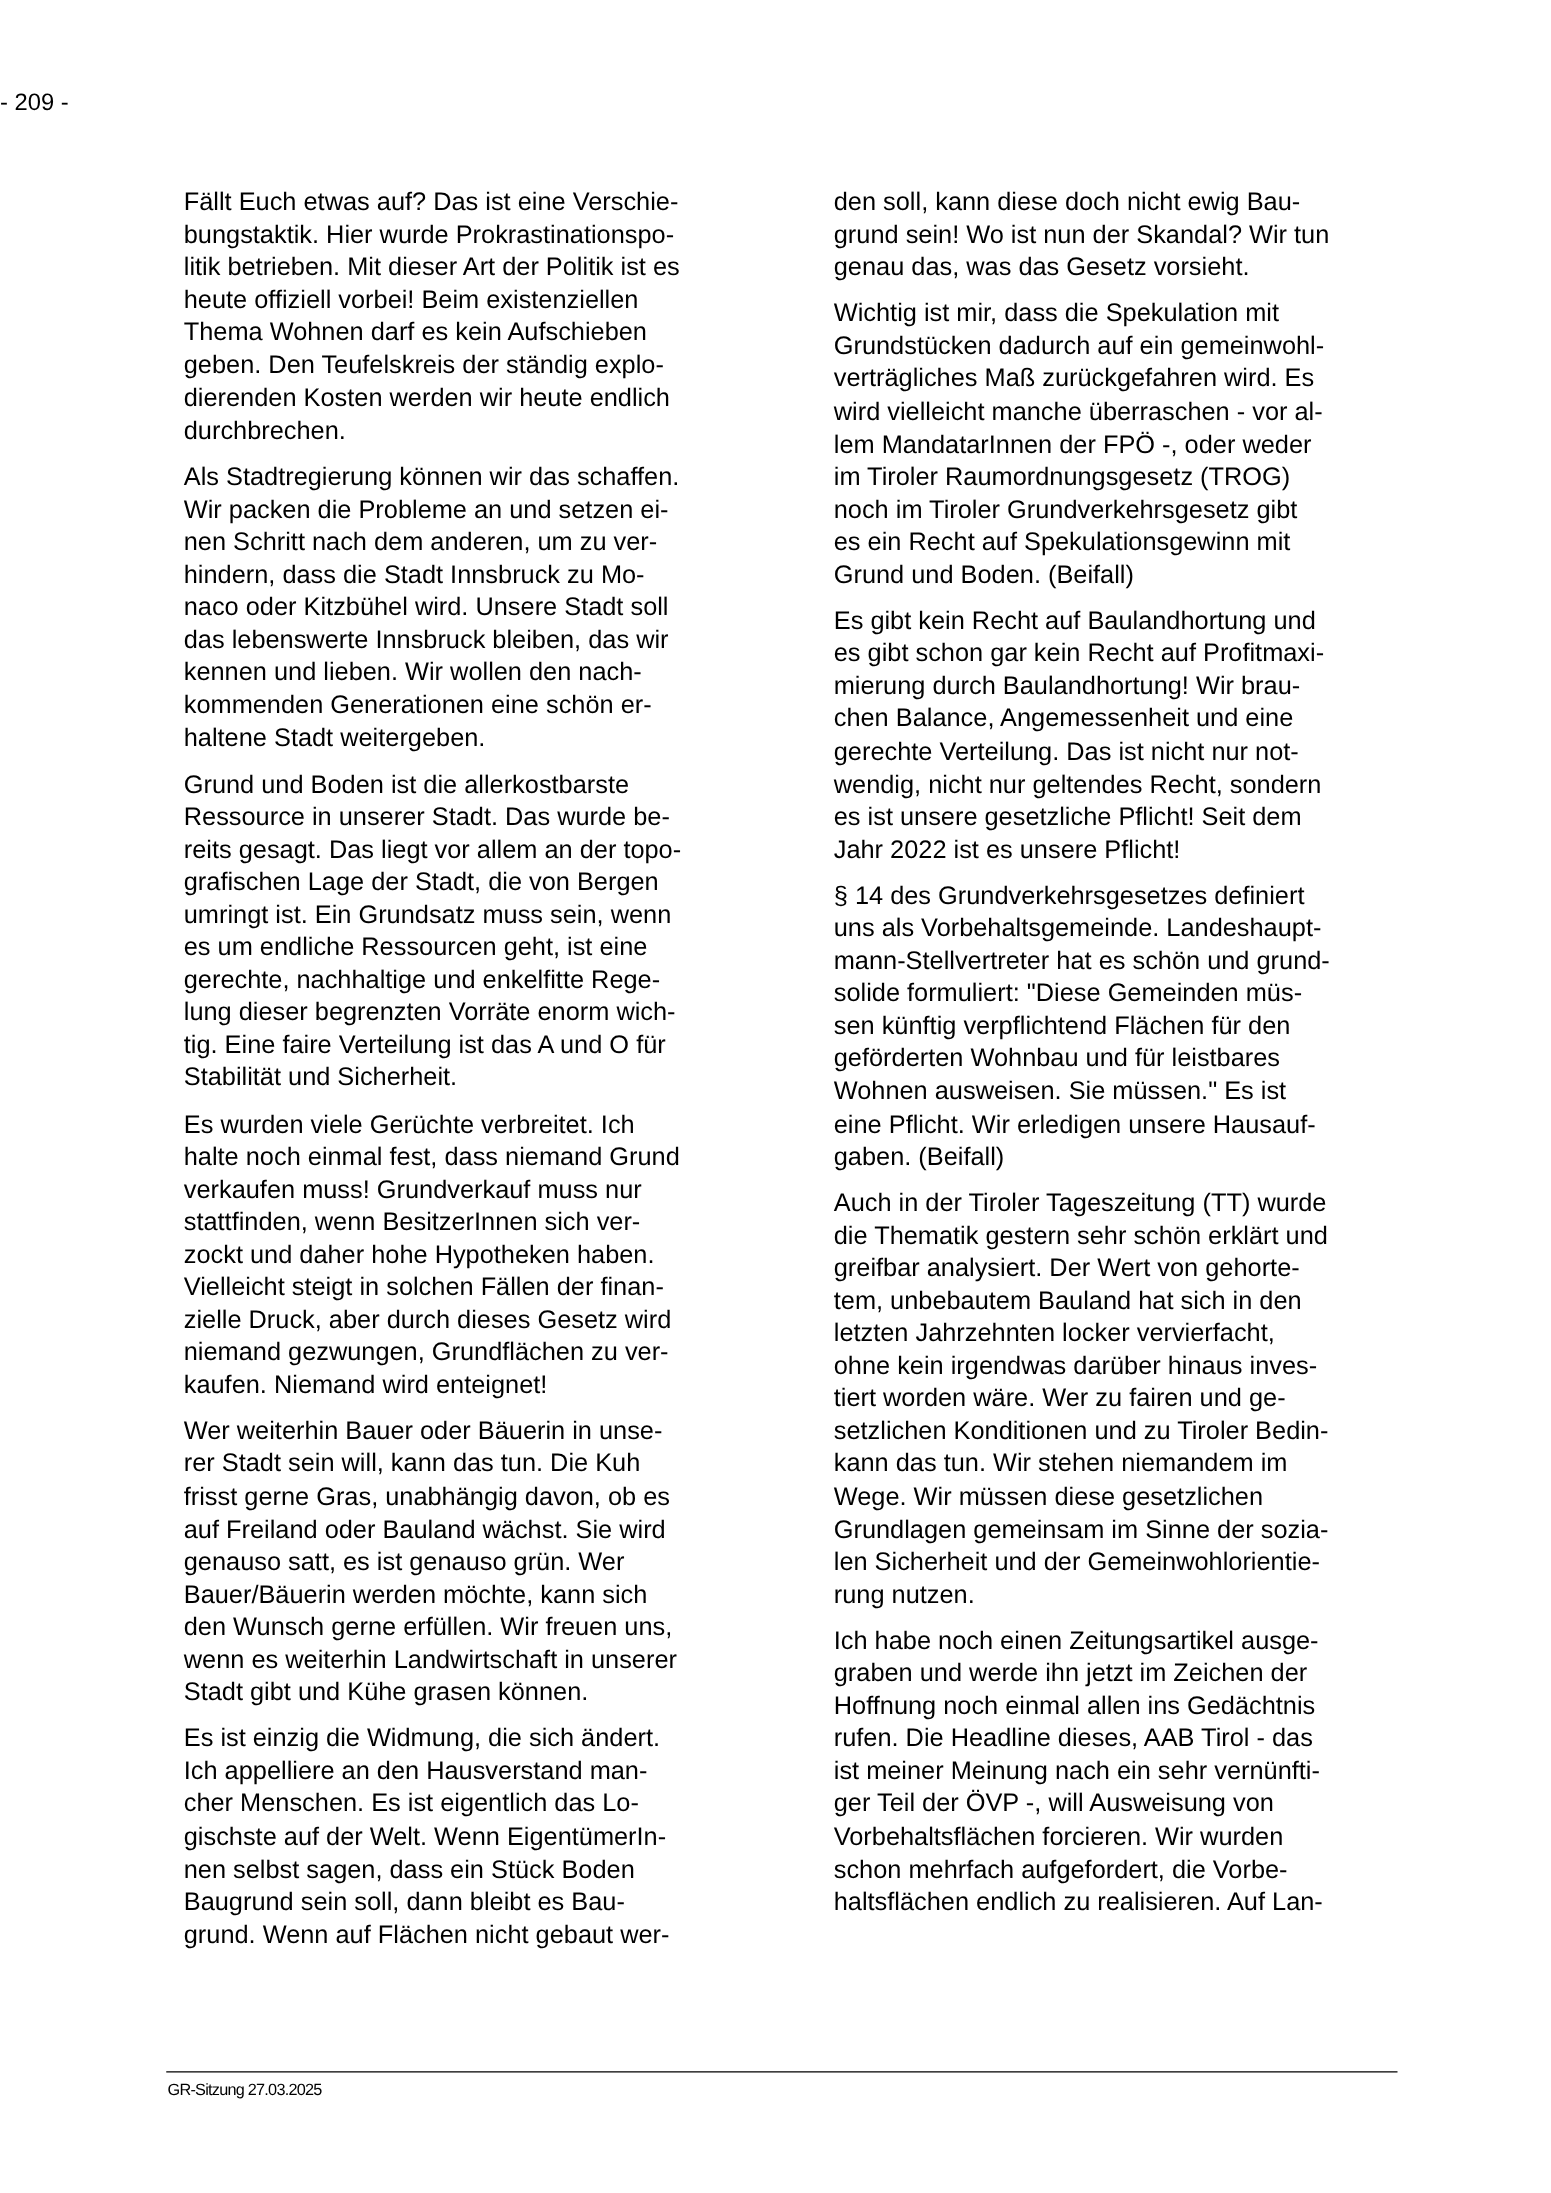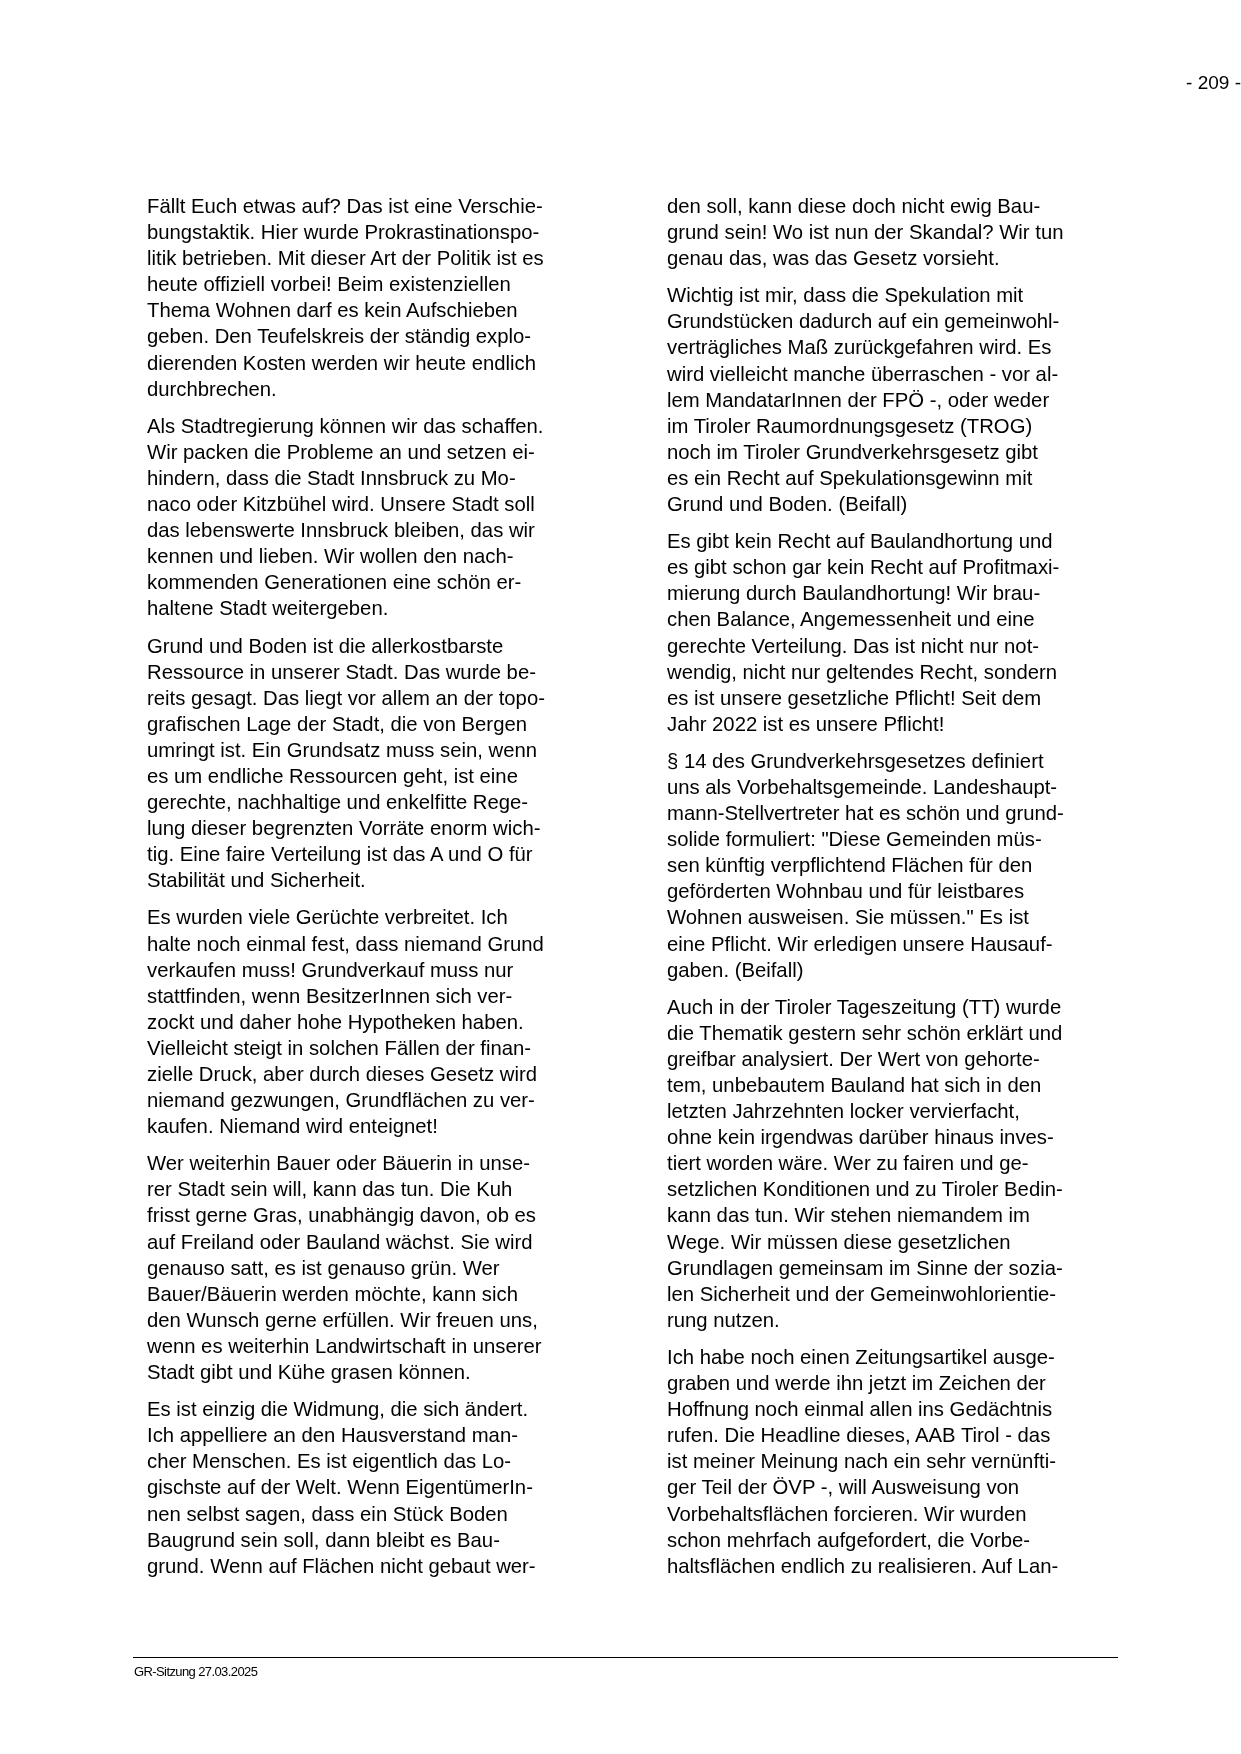--- a/index.html
+++ b/index.html
@@ -1,20 +1,20 @@
 <!DOCTYPE html>
 <html><head>
   <meta charset="utf-8">
   <style>
     html, body { margin: 0; padding: 0; background: #ffffff; }
     body { width: 1241px; height: 1754px; position: relative; overflow: hidden;
            font-family: "Liberation Sans", sans-serif; color: #000; }
-    .page-number { position: absolute; top: 72px; left: 0; width: 1241px; text-align: right;
+    .page-number { position: absolute; top: 72px; left: 0; width: 1241px; text-align: left;
                    font-size: 19px; }
-    .column { position: absolute; top: 149px; width: 460px; font-size: 20.3px; line-height: 26.1px; margin-top: 44px; }
+    .column { position: absolute; top: 149px; width: 460px; font-size: 20.3px; line-height: 26.1px; }
     .col-left { left: 147px; }
     .col-right { left: 667px; }
     .para { margin: 0 0 11px 0; }
     .line { display: block; white-space: nowrap; }
     .footer-rule { position: absolute; top: 1657px; left: 133px; width: 985px; height: 0;
                    border-top: 1.5px solid #000; }
     .footer-text { position: absolute; top: 1664px; left: 134px; font-size: 13px;
                    letter-spacing: -0.6px; }
   </style>
 </head>
@@ -29,20 +29,21 @@
       <span class="line">litik betrieben. Mit dieser Art der Politik ist es</span>
       <span class="line">heute offiziell vorbei! Beim existenziellen</span>
       <span class="line">Thema Wohnen darf es kein Aufschieben</span>
       <span class="line">geben. Den Teufelskreis der ständig explo-</span>
       <span class="line">dierenden Kosten werden wir heute endlich</span>
       <span class="line">durchbrechen.</span>
     </p>
     <p class="para">
       <span class="line">Als Stadtregierung können wir das schaffen.</span>
       <span class="line">Wir packen die Probleme an und setzen ei-</span>
+      <span class="line">nen Schritt nach dem anderen, um zu ver-</span>
       <span class="line">hindern, dass die Stadt Innsbruck zu Mo-</span>
       <span class="line">naco oder Kitzbühel wird. Unsere Stadt soll</span>
       <span class="line">das lebenswerte Innsbruck bleiben, das wir</span>
       <span class="line">kennen und lieben. Wir wollen den nach-</span>
       <span class="line">kommenden Generationen eine schön er-</span>
       <span class="line">haltene Stadt weitergeben.</span>
     </p>
     <p class="para">
       <span class="line">Grund und Boden ist die allerkostbarste</span>
       <span class="line">Ressource in unserer Stadt. Das wurde be-</span>

